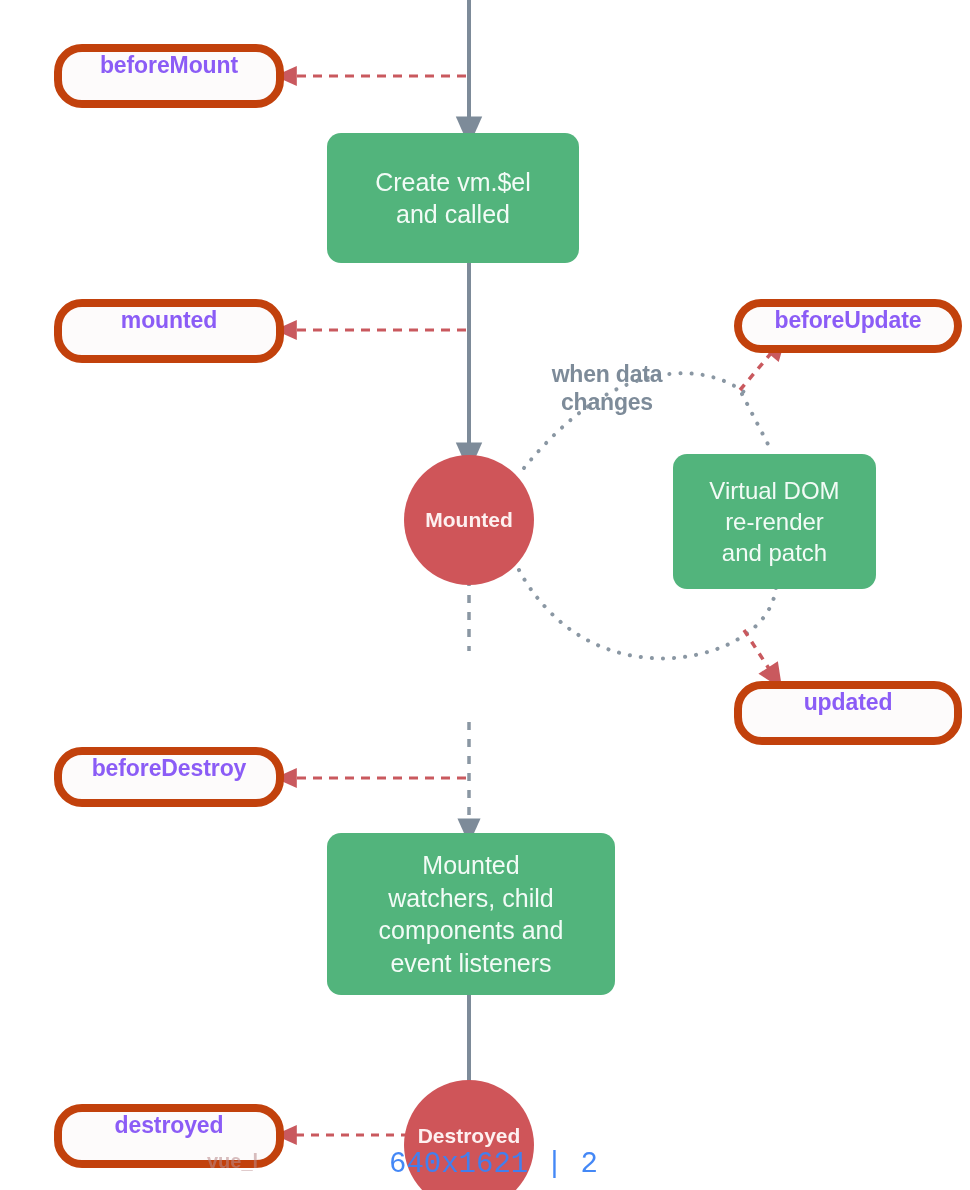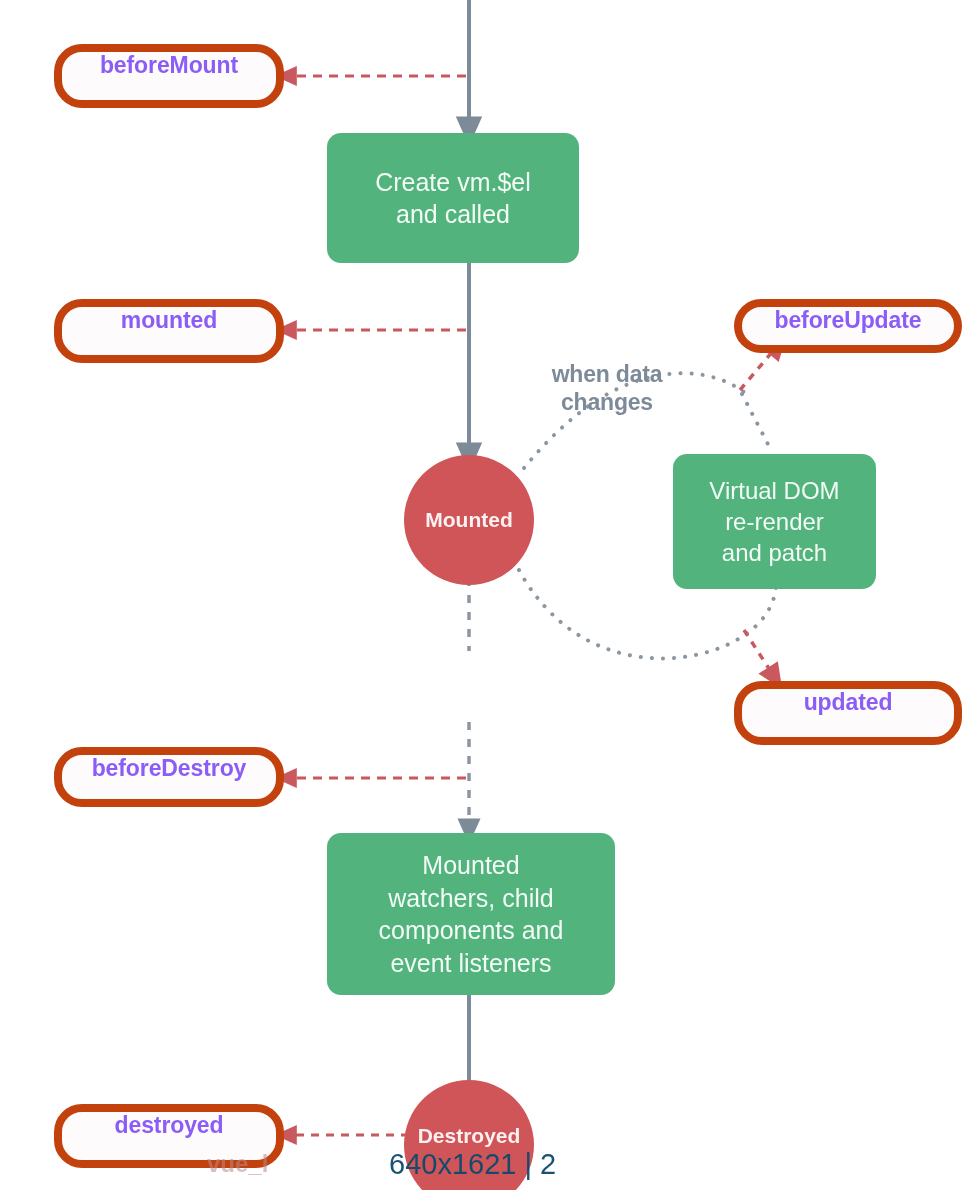--- a/index.html
+++ b/index.html
@@ -78,22 +78,22 @@
     color: #7d8b99;
     font-weight: bold;
     text-align: center;
     line-height: 1.22;
     letter-spacing: -0.2px;
   }
 
   
   .overlay-info {
     position: absolute;
-    color: #0c4a6e;
-    font-family: Liberation Sans, sans-serif;
+    color: #3b82f6;
+    font-family: Liberation Mono, monospace;
     font-weight: normal;
     white-space: nowrap;
     opacity: 0.95;
   }
   .overlay-faint {
     position: absolute;
     color: #b98a8c;
     font-weight: bold;
     white-space: nowrap;
     opacity: 0.55;
@@ -198,17 +198,17 @@
               align-items:flex-start; padding-top:44px;">
     <span>Destroyed</span>
   </div>
 
   <div class="condlabel" style="left:528px; top:360px; width:158px; font-size:23px;">
     <div>when data</div>
     <div>changes</div>
   </div>
 
 
-  <div class="overlay-faint" style="left:207px; top:1150px; font-size:24px;">vue_l</div>
+  <div class="overlay-faint" style="left:207px; top:1150px; font-size:20px;">vue_l</div>
 
   <div class="overlay-info" style="left:389px; top:1148px; font-size:29px;">640x1621 | 2</div>
 
 </div>
 
 </body></html>

